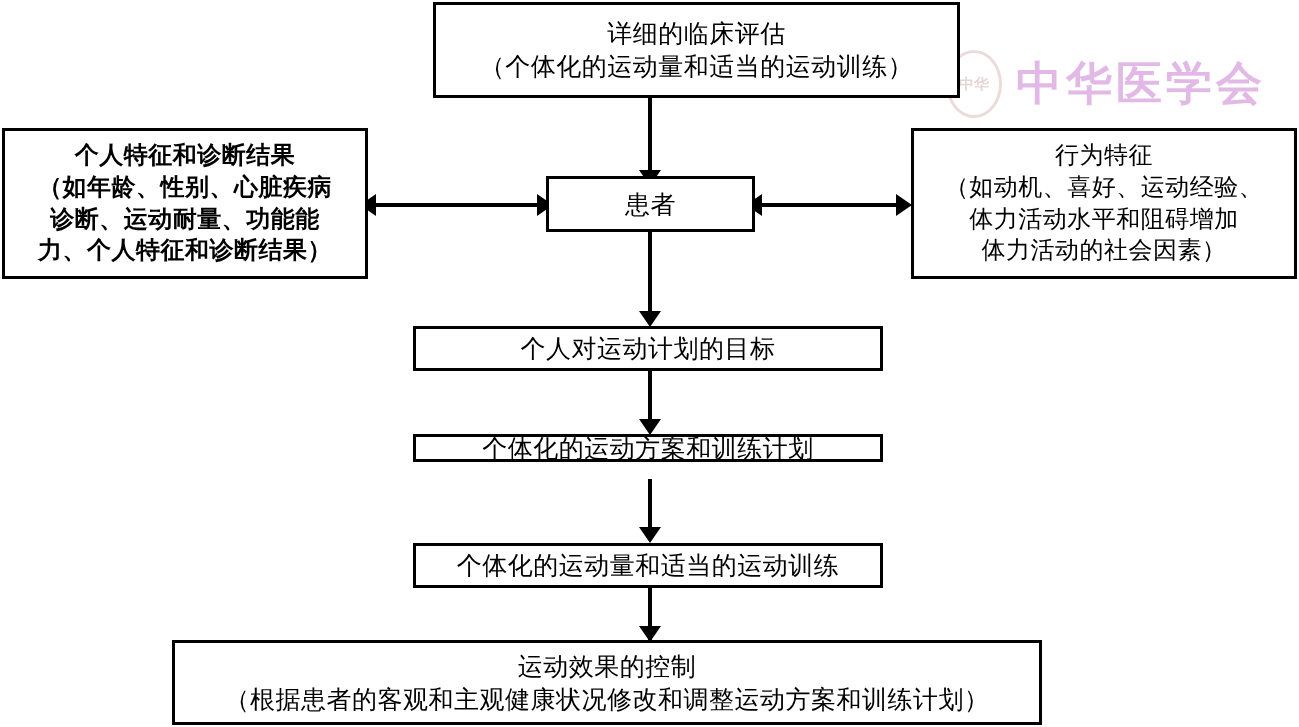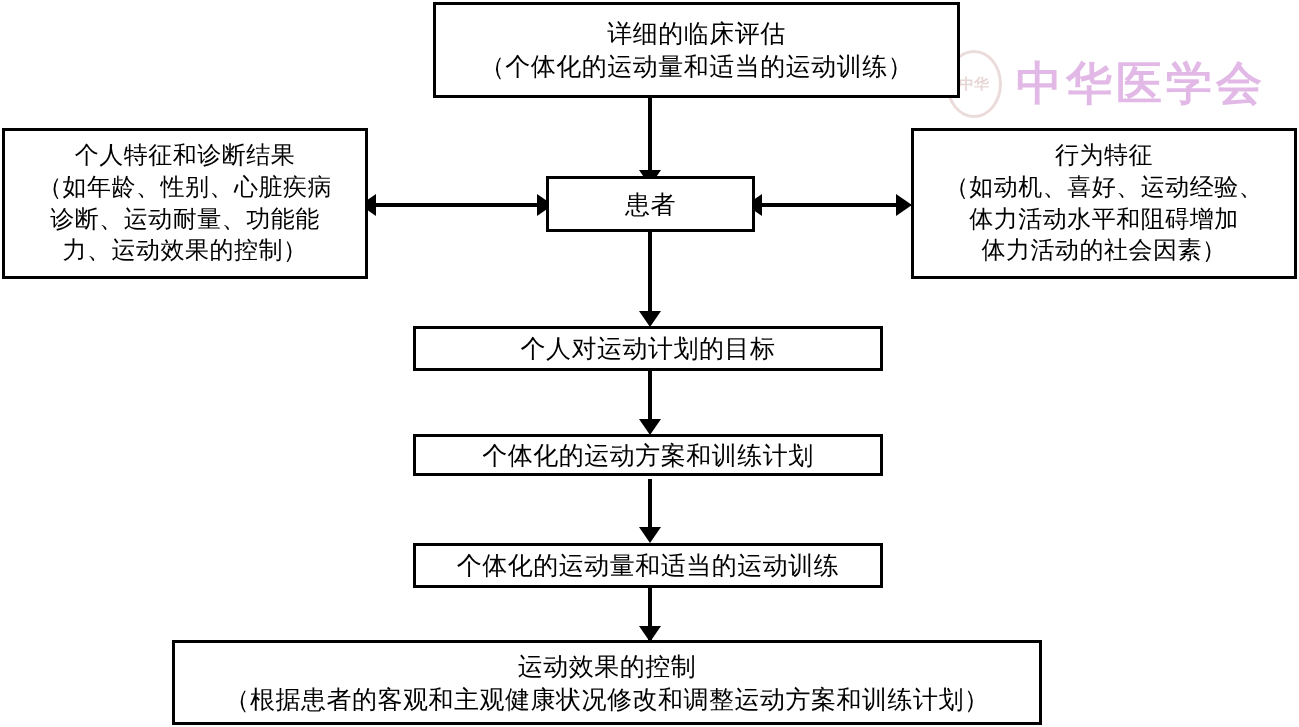--- a/index.html
+++ b/index.html
@@ -139,43 +139,43 @@
   <div class="arrow-down" style="left:639px; top:527px;"></div>
 
   <div class="conn v-line" style="left:648px; top:588px; height:52px;"></div>
   <div class="arrow-down" style="left:639px; top:626px;"></div>
 
   <div class="node" style="left:385px; top:2px; width:527px; height:96px;margin-left:48px;">
     <span class="ln">详细的临床评估</span>
     <span class="ln">（个体化的运动量和适当的运动训练）</span>
   </div>
 
-  <div class="node small" style="left:2px; top:128px; width:366px; height:151px;">
+  <div class="node small" style="left:2px; top:128px; width:366px; height:151px;font-weight:bold;">
     <span class="ln">个人特征和诊断结果</span>
     <span class="ln">（如年龄、性别、心脏疾病</span>
     <span class="ln">诊断、运动耐量、功能能</span>
-    <span class="ln">力、运动效果的控制）</span>
+    <span class="ln">力、个人特征和诊断结果）</span>
   </div>
 
   <div class="node" style="left:546px; top:176px; width:209px; height:56px;">
     <span class="ln">患者</span>
   </div>
 
   <div class="node small" style="left:911px; top:128px; width:386px; height:151px;">
     <span class="ln">行为特征</span>
     <span class="ln">（如动机、喜好、运动经验、</span>
     <span class="ln">体力活动水平和阻碍增加</span>
     <span class="ln">体力活动的社会因素）</span>
   </div>
 
   <div class="node" style="left:413px; top:326px; width:470px; height:45px;">
     <span class="ln">个人对运动计划的目标</span>
   </div>
 
-  <div class="node" style="left:413px; top:434px; width:470px; height:42px;">
+  <div class="node" style="left:413px; top:434px; width:470px; height:28px;">
     <span class="ln">个体化的运动方案和训练计划</span>
   </div>
 
   <div class="node" style="left:413px; top:543px; width:470px; height:45px;">
     <span class="ln">个体化的运动量和适当的运动训练</span>
   </div>
 
   <div class="node" style="left:172px; top:640px; width:870px; height:85px;text-align:center;">
     <span class="ln">运动效果的控制</span>
     <span class="ln">（根据患者的客观和主观健康状况修改和调整运动方案和训练计划）</span>

